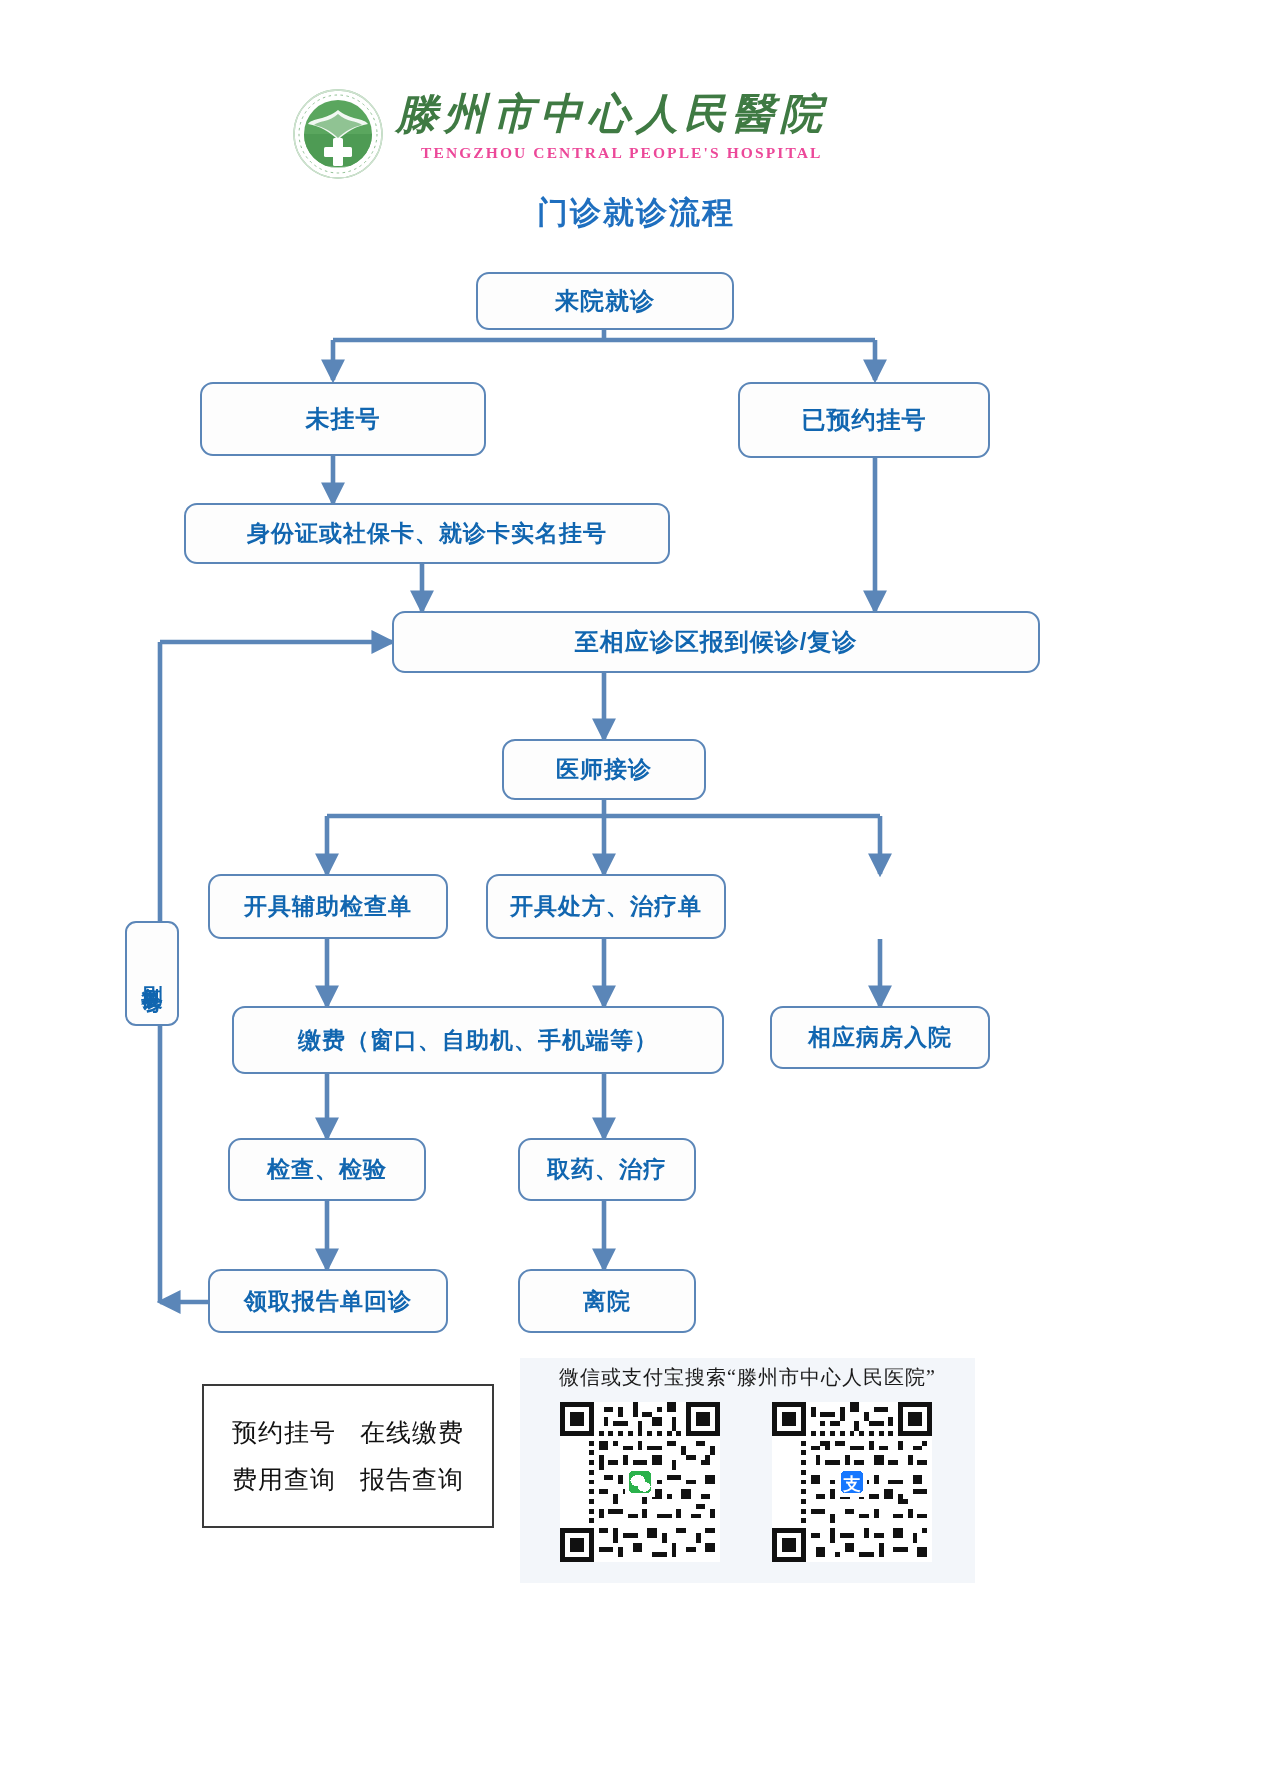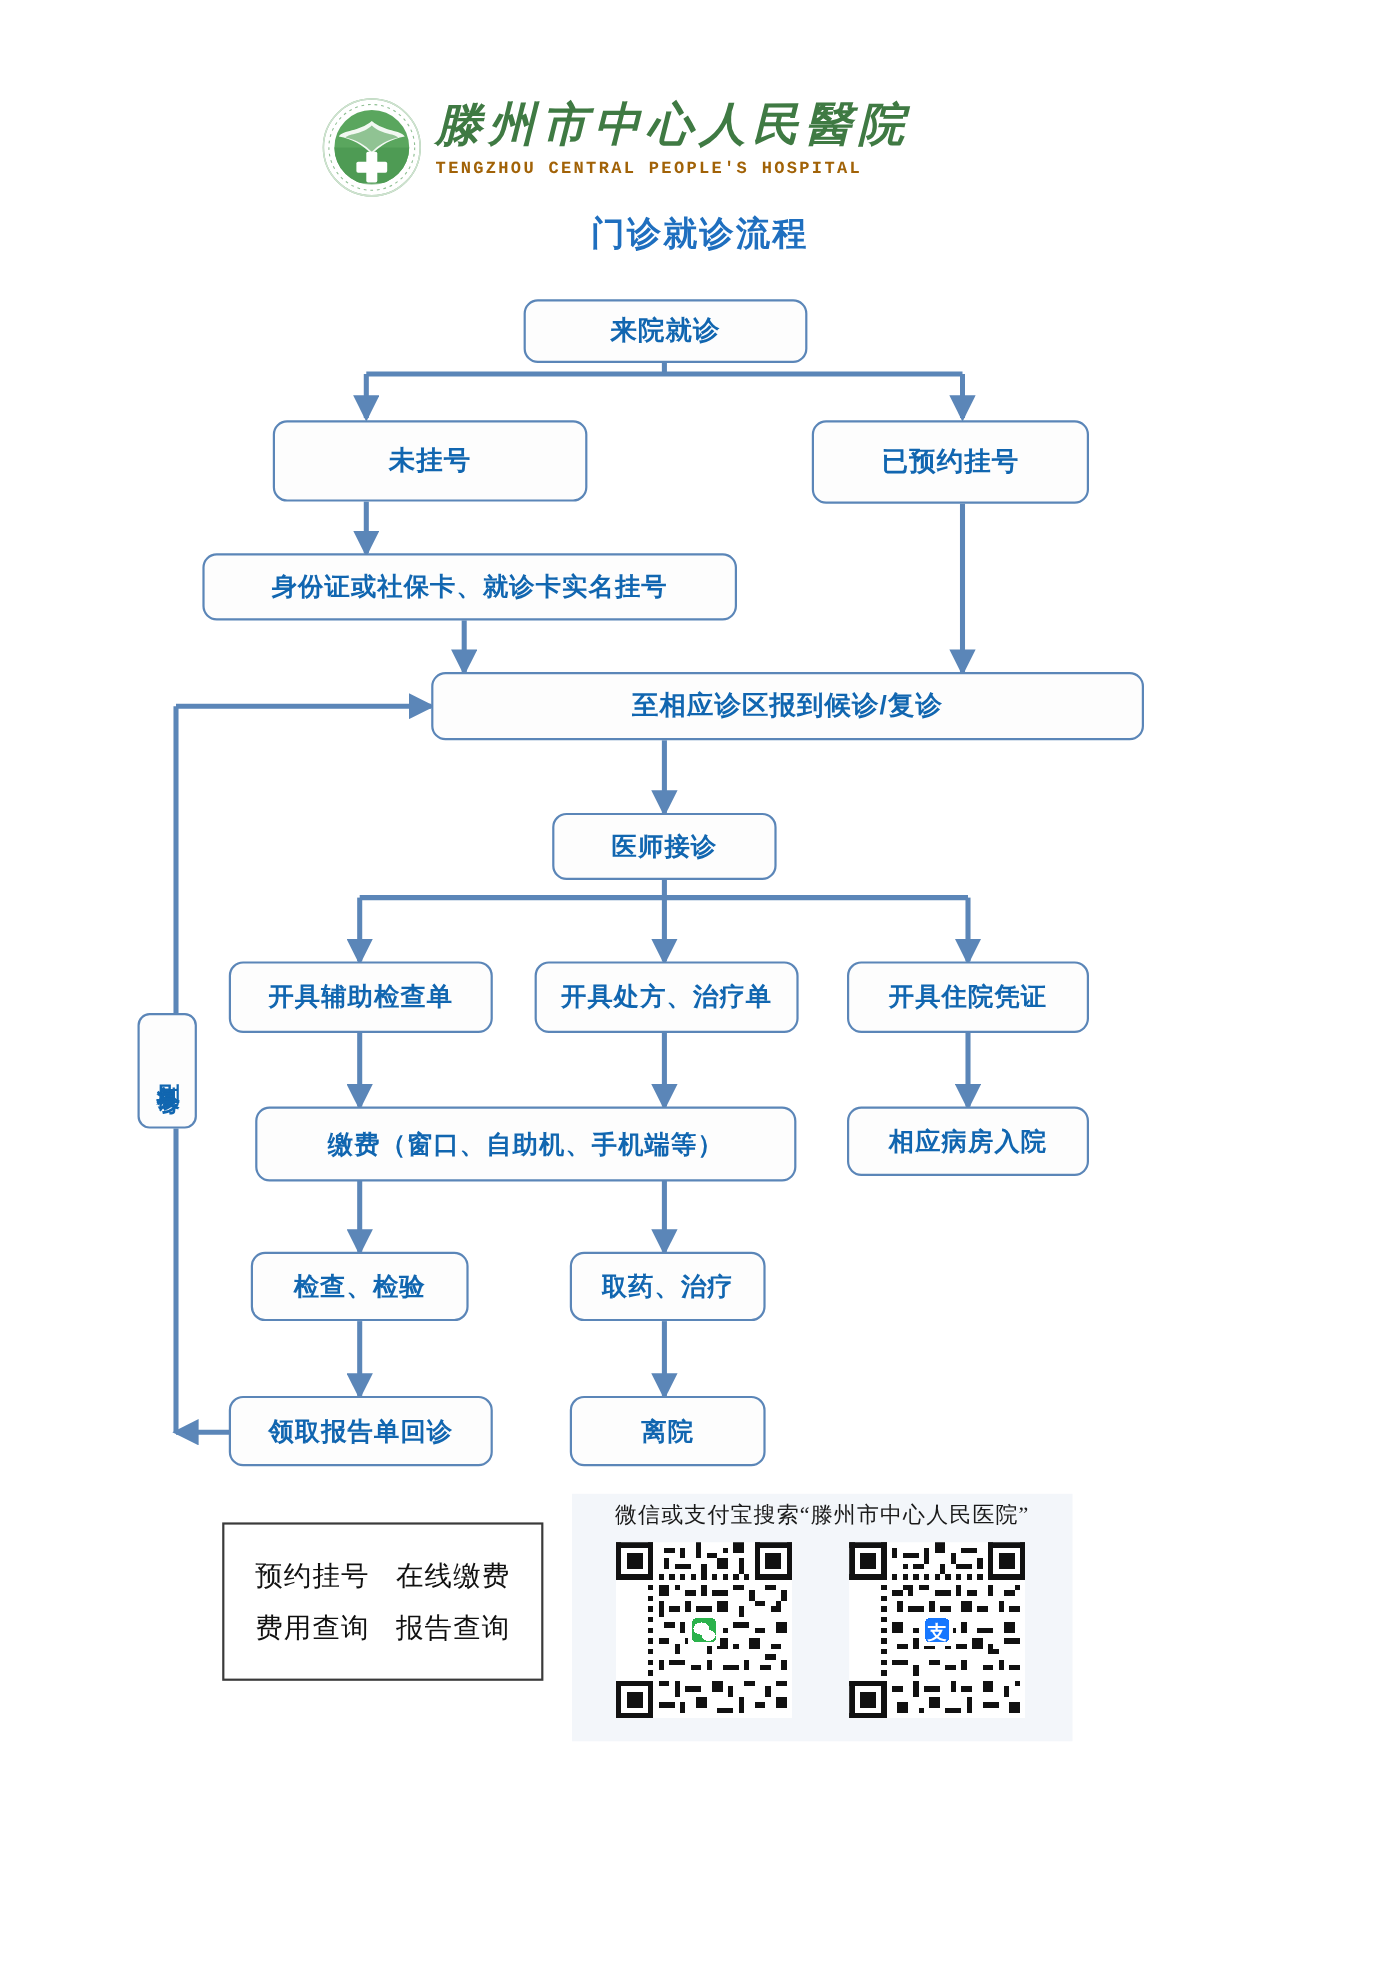--- a/index.html
+++ b/index.html
@@ -17,23 +17,23 @@
   .logo{position:absolute;left:292px;top:0;width:92px;height:92px;}
   .logo svg{display:block;}
   .hosp-names{position:absolute;left:396px;top:2px;width:470px;}
   .hosp-cn{
     font-family:"Liberation Serif","DejaVu Serif",serif;
     font-size:42px;font-weight:700;color:#3f7a43;
     letter-spacing:6px;line-height:1.18;white-space:nowrap;
     font-style:italic;
   }
   .hosp-en{
-    font-family:Liberation Mono, monospace;
-    font-size:15.5px;font-weight:700;color:#a16207;
-    letter-spacing:2.1px;white-space:nowrap;margin-top:4px;
+    font-family:Liberation Serif, serif;
+    font-size:15.5px;font-weight:700;color:#ec4899;
+    letter-spacing:2.1px;white-space:nowrap;margin-top:4px;margin-left:25px;
   }
 
   .doc-title{
     position:absolute;left:0;top:192px;width:1272px;
     text-align:center;
     font-size:31px;font-weight:700;color:#1f6fbf;
     letter-spacing:2px;
   }
 
   
@@ -169,37 +169,36 @@
         <path d="M228 1286 L160 1286" marker-end="url(#ar)"></path>
         <path d="M160 1286 L160 1010"></path>
 
         <path d="M160 905 L160 626"></path>
         <path d="M160 626 L392 626" marker-end="url(#ar)"></path>
       </g>
     </svg>
 
     <div class="node lg" style="left:476px;top:256px;width:258px;height:58px;">来院就诊</div>
 
-    <div class="node lg" style="left:200px;top:366px;width:286px;height:74px;margin-left:48px;">未挂号</div>
+    <div class="node lg" style="left:200px;top:366px;width:286px;height:74px;">未挂号</div>
 
     <div class="node lg" style="left:738px;top:366px;width:252px;height:76px;">已预约挂号</div>
 
     <div class="node md" style="left:184px;top:487px;width:486px;height:61px;">身份证或社保卡、就诊卡实名挂号</div>
 
     <div class="node lg" style="left:392px;top:595px;width:648px;height:62px;">至相应诊区报到候诊/复诊</div>
 
     <div class="node md" style="left:502px;top:723px;width:204px;height:61px;">医师接诊</div>
 
     <div class="node vert" style="left:125px;top:905px;width:54px;height:105px;">刷复诊号</div>
 
     <div class="node md" style="left:208px;top:858px;width:240px;height:65px;">开具辅助检查单</div>
 
     <div class="node md" style="left:486px;top:858px;width:240px;height:65px;">开具处方、治疗单</div>
 
-    <div class="node md" style="left:770px;top:858px;width:220px;height:65px;">开具住院凭证</div>
 
     <div class="node md" style="left:232px;top:990px;width:492px;height:68px;">缴费（窗口、自助机、手机端等）</div>
 
     <div class="node md" style="left:770px;top:990px;width:220px;height:63px;">相应病房入院</div>
 
     <div class="node md" style="left:228px;top:1122px;width:198px;height:63px;">检查、检验</div>
 
     <div class="node md" style="left:518px;top:1122px;width:178px;height:63px;">取药、治疗</div>
 
     <div class="node md" style="left:208px;top:1253px;width:240px;height:64px;">领取报告单回诊</div>

